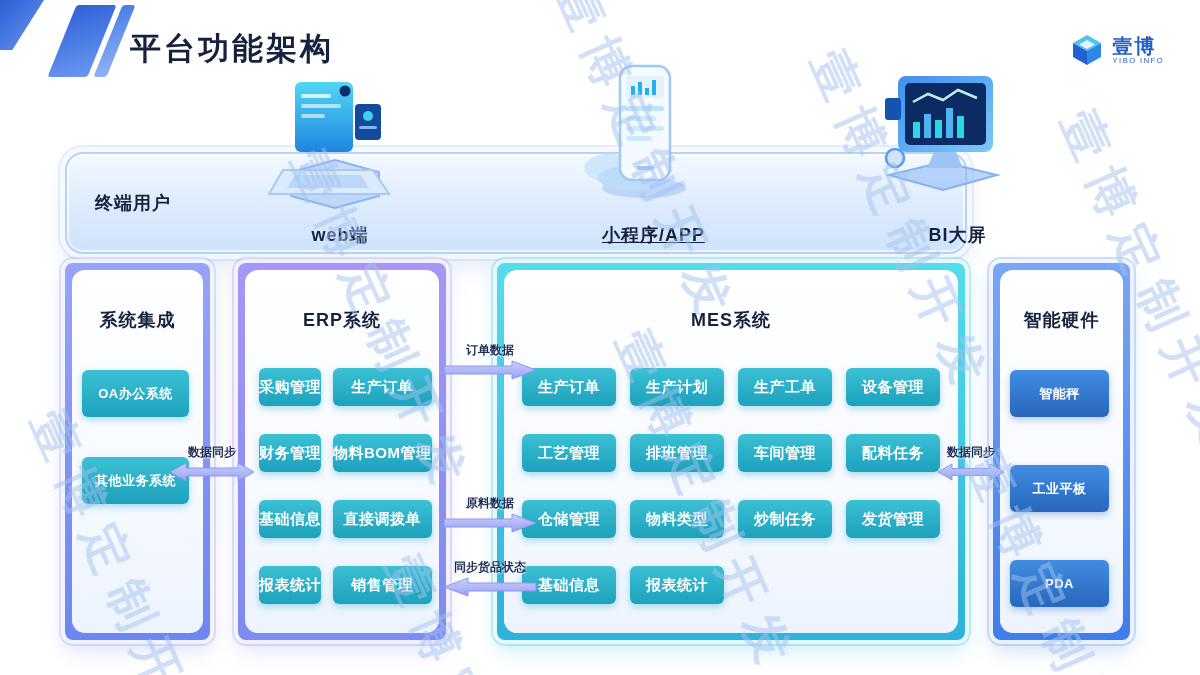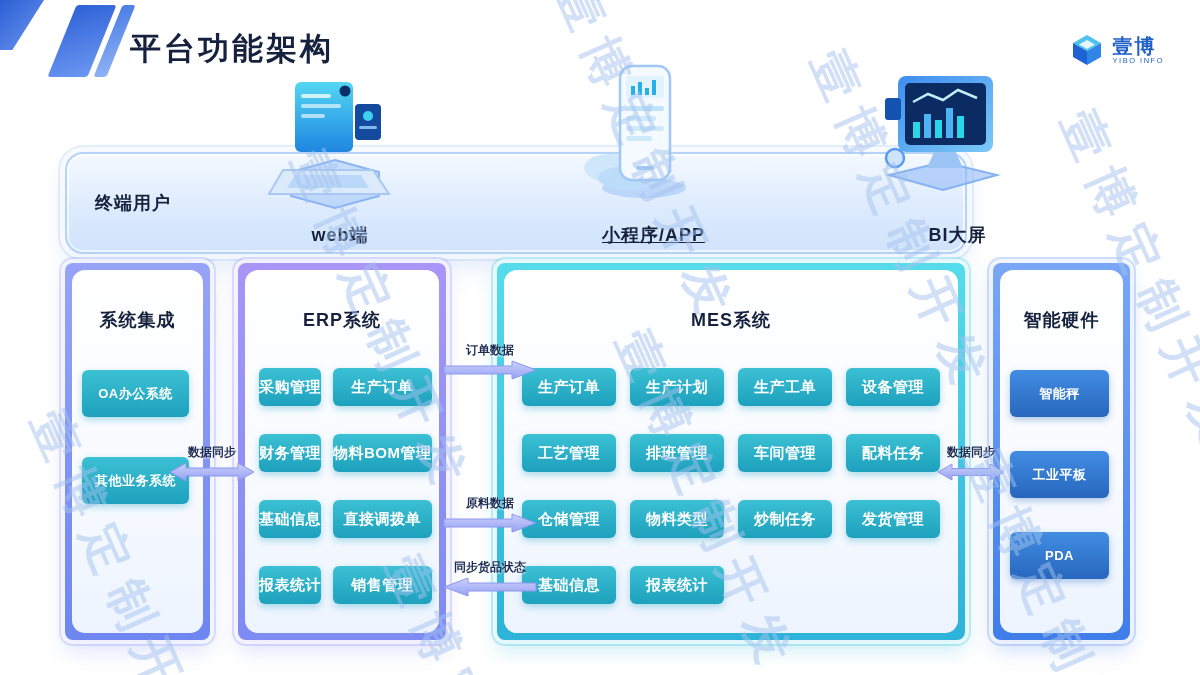--- a/index.html
+++ b/index.html
@@ -83,21 +83,21 @@
   .col-hw {
     left:993px; width:137px;
     background:linear-gradient(180deg,#7aa6f6,#3f7de9);
     box-shadow:0 0 0 4px rgba(255,255,255,.7), 0 0 0 6px rgba(120,160,246,.35), 0 10px 20px rgba(63,125,233,.25);
   }
   .col-title {
     position:absolute; top:38px; left:0; width:100%; text-align:center;
     font-size:18px; font-weight:bold; color:#16213d; letter-spacing:1px;
   }
   .vstack { position:absolute; left:10px; right:14px; top:100px; display:flex; flex-direction:column; gap:40px; }
-  .hw .vstack { gap:34px; }
+  .hw .vstack { gap:48px; }
   .grid2 {
     position:absolute; left:14px; right:14px; top:98px;
     display:grid; grid-template-columns:1fr 1fr; column-gap:12px; row-gap:28px;
   }
   .grid4 {
     position:absolute; left:18px; right:18px; top:98px;
     display:grid; grid-template-columns:1fr 1fr 1fr 1fr; column-gap:14px; row-gap:28px;
   }
   .btn {
     height:38px; border-radius:6px; display:flex; align-items:center; justify-content:center;

